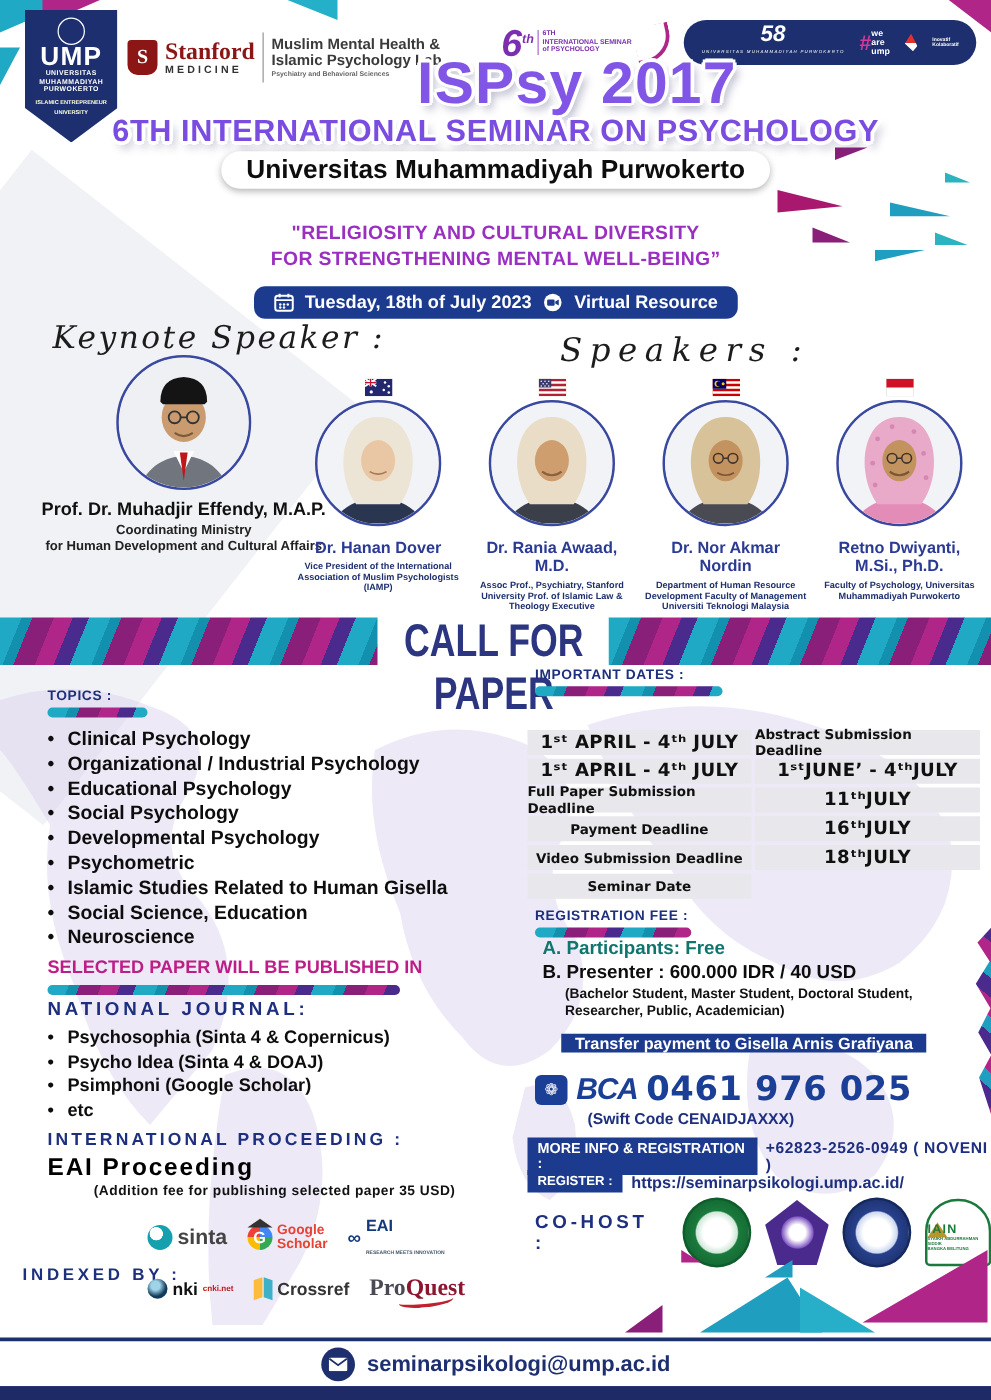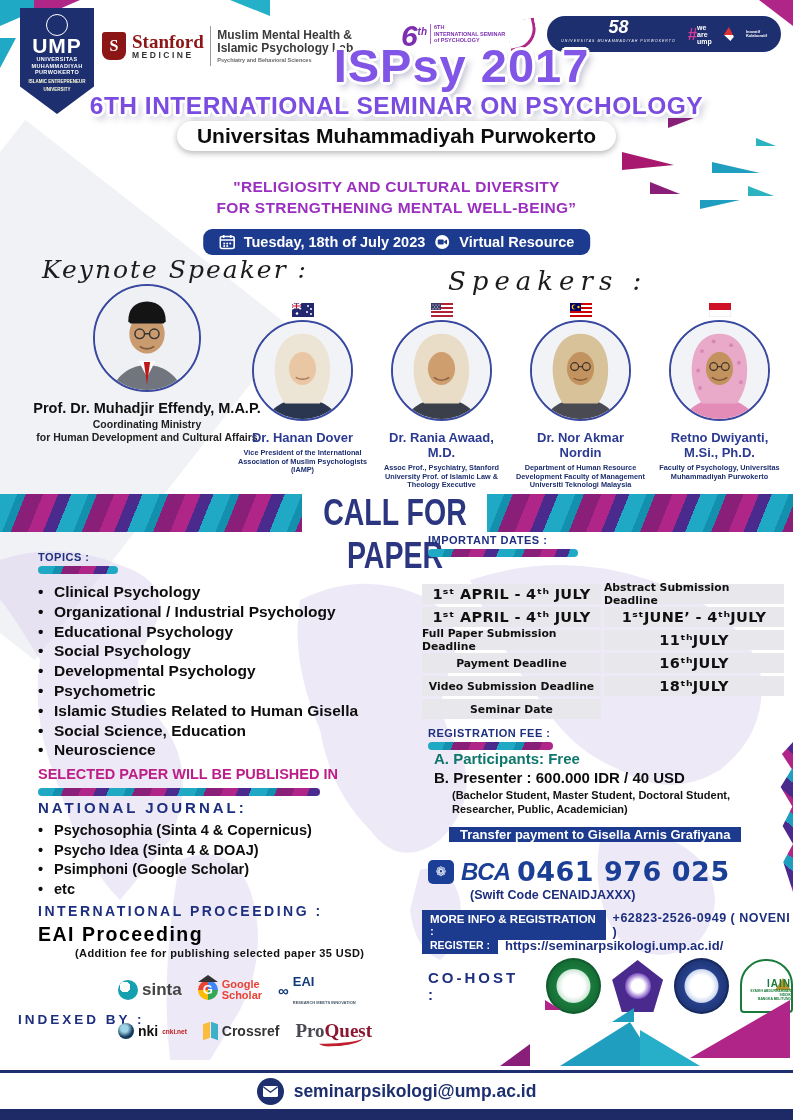--- a/index.html
+++ b/index.html
@@ -150,21 +150,21 @@
   .rg .info-val{font-size:13px;font-weight:800;color:#1d2f7e;}
 
   .cohost{position:absolute;left:428px;top:958px;display:flex;align-items:center;gap:11px;}
   .cohost-h{font-size:15px;font-weight:800;color:#1d2f7e;letter-spacing:3px;margin-right:4px;}
   .seal{width:52px;height:52px;border-radius:50%;}
   .seal1{background:radial-gradient(circle,#fff 30%,#cfe8d8 45%,#1a7a3c 48%,#0f5c2c 100%);border:2px solid #0f5c2c;}
   .seal2{border-radius:0;background:#4b2a8e;clip-path:polygon(50% 0,100% 38%,81% 100%,19% 100%,0 38%);
     display:flex;align-items:center;justify-content:center;}
   .seal2 i{display:block;width:26px;height:26px;border-radius:50%;background:radial-gradient(circle,#fff 35%,#7a50c0 70%);}
   .seal3{background:radial-gradient(circle,#fff 30%,#cdd8f0 45%,#27408b 48%,#16295e 100%);border:2px solid #16295e;}
-  .seal4{border-radius:26px 26px 4px 4px;background:#fff;border:2.5px solid #1a7a3c;text-align:right;width:50px;height:50px;}
+  .seal4{border-radius:26px 26px 4px 4px;background:#fff;border:2.5px solid #1a7a3c;text-align:left;width:50px;height:50px;}
   .iain-tri{width:0;height:0;border-left:8px solid transparent;border-right:8px solid transparent;border-bottom:12px solid #b8952a;margin:3px auto 0;}
   .iain-t{font-size:10px;font-weight:800;color:#1a7a3c;letter-spacing:1px;line-height:10px;}
   .iain-s{font-size:3.4px;font-weight:700;color:#1a7a3c;line-height:4px;}
 
   
   .email-bar{position:absolute;left:0;right:0;top:1070px;height:36px;background:#fff;
     border-top:3px solid #1d2f6e;border-bottom:3px solid #1d2f6e;display:flex;align-items:center;justify-content:center;gap:10px;}
   .email-ic{width:27px;height:27px;border-radius:50%;background:#1d2f6e;display:flex;align-items:center;justify-content:center;}
   .email-t{font-size:17.5px;font-weight:800;color:#1d2f6e;}
   .bottom-strip{position:absolute;left:0;right:0;top:1109px;height:11px;background:#1d2a66;}

